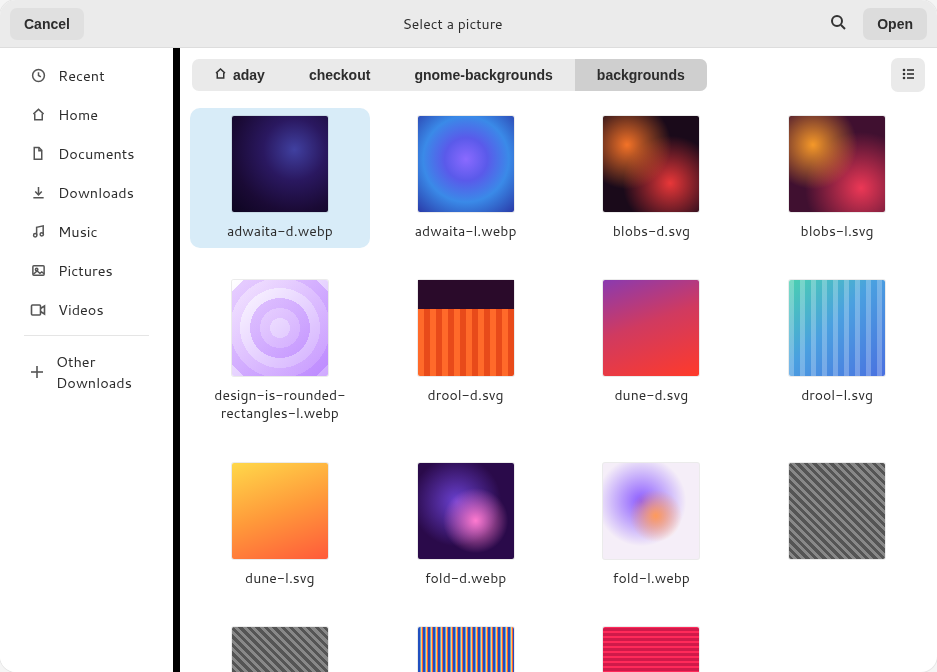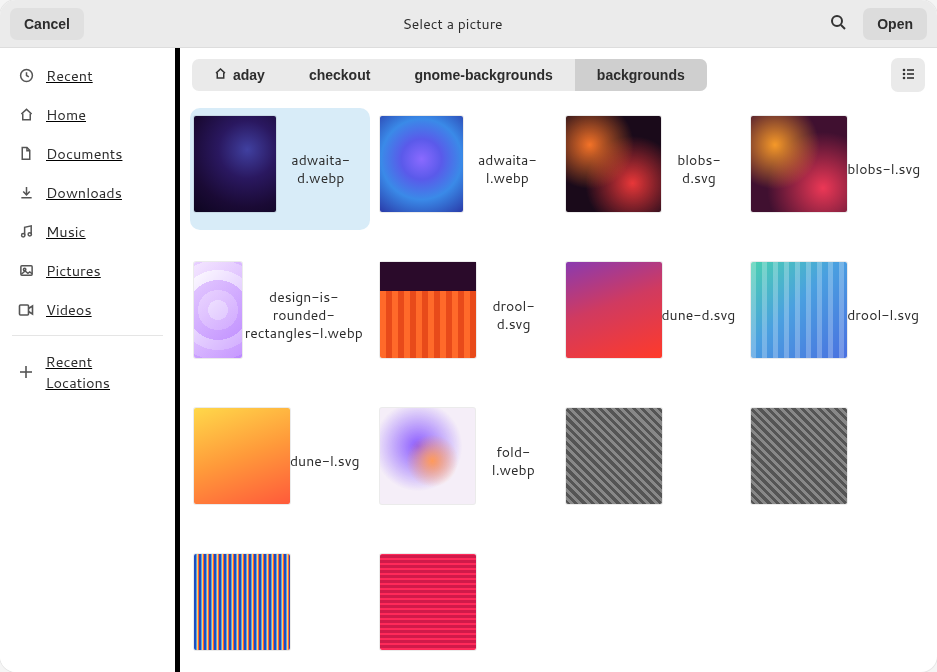--- a/index.html
+++ b/index.html
@@ -55,24 +55,23 @@
     background: transparent;
     border: none;
   }
   .body {
     flex: 1;
     display: flex;
     overflow: hidden;
   }
   .sidebar {
     width: 180px;
-    border-right: 5px solid #000000;
-    padding: 8px 0;
+    border-right: 7px solid #000000;
+    padding: 8px 12px;
     background: #fff;
-    text-decoration: underline;
   }
   .side-item {
     display: flex;
     align-items: center;
     gap: 12px;
     padding: 9px 18px;
     font-size: 14.5px;
     color: #2d2d2d;
     cursor: pointer;
   }
@@ -130,21 +129,21 @@
     flex: 1;
     overflow-y: auto;
     padding: 6px 10px 12px 10px;
     display: grid;
     grid-template-columns: repeat(4, 1fr);
     gap: 24px 6px;
     align-content: start;
   }
   .cell {
     display: flex;
-    flex-direction: row;
+    flex-direction: column;
     align-items: center;
     padding: 8px 4px;
     border-radius: 10px;
     cursor: pointer;
   }
   .cell.selected {
     background: #d8ecf8;
   }
   .thumb {
     width: 96px;
@@ -291,21 +290,21 @@
           </div>
         </div>
       <div class="side-sep"></div>
       <div class="side-item">
         <span class="side-icon">
           <svg width="14" height="14" viewBox="0 0 14 14" stroke="#555" stroke-width="1.6">
               <line x1="7" y1="1" x2="7" y2="13"></line>
               <line x1="1" y1="7" x2="13" y2="7"></line>
             </svg>
         </span>
-        <span>Recent Locations</span>
+        <span>Other Downloads</span>
       </div>
     </div>
 
     <div class="main">
       <div class="toolbar">
         <div class="crumbs" id="crumbs">
             <button class="crumb">
               <span><svg width="13" height="13" viewBox="0 0 16 16" fill="none" stroke="#333" stroke-width="1.8">
                   <path d="M2.5 7.5 8 2.5l5.5 5"></path>
                   <path d="M4 7v6.5h8V7"></path>
@@ -367,20 +366,24 @@
           </div>
           <div class="cell">
             <div class="thumb t-drool-l"></div>
             <div class="fname">drool-l.svg</div>
           </div>
           <div class="cell">
             <div class="thumb t-dune-l"></div>
             <div class="fname">dune-l.svg</div>
           </div>
           <div class="cell">
+            <div class="thumb t-fold-d"></div>
+            <div class="fname">fold-d.webp</div>
+          </div>
+          <div class="cell">
             <div class="thumb t-fold-l"></div>
             <div class="fname">fold-l.webp</div>
           </div>
           <div class="cell">
             <div class="thumb t-extra1"></div>
             <div class="fname"></div>
           </div>
           <div class="cell">
             <div class="thumb t-extra1"></div>
             <div class="fname"></div>

